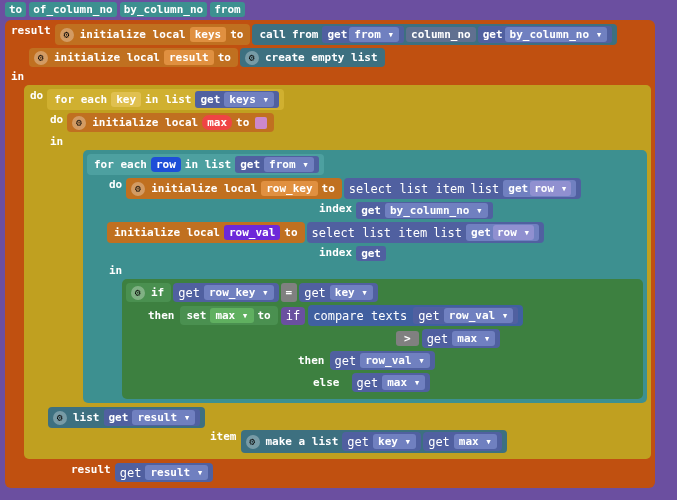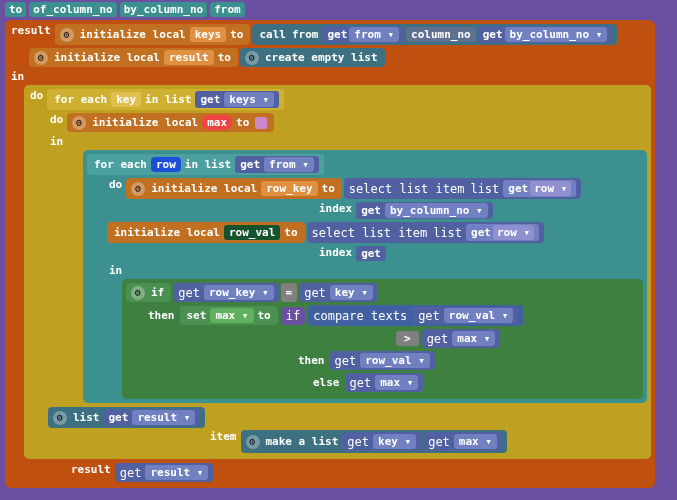--- a/index.html
+++ b/index.html
@@ -221,21 +221,21 @@
             <span style="color:white;">get</span>
             <div class="small-block" style="background:#7080c0; border-radius:3px; padding:1px 5px; margin-left:2px;">
               <span style="color:white;">by_column_no ▾</span>
             </div>
           </div>
         </div>
 
         <div class="row indent" style="margin-bottom:3px;">
           <div style="background:#c07020; border-radius:4px; padding:2px 5px; display:inline-flex; align-items:center; gap:2px;">
             <span class="label">initialize local</span>
-            <div class="small-block" style="background:#14532d; border-radius:3px; padding:1px 5px;">
+            <div class="small-block" style="background:#6d28d9; border-radius:3px; padding:1px 5px;">
               <span style="color:white;">row_val</span>
             </div>
             <span class="label">to</span>
           </div>
           <div style="background:#5060a0; border-radius:4px; padding:2px 5px; display:inline-flex; align-items:center; gap:2px;">
             <span style="color:white;">select list item</span>
             <span style="color:white; margin-left:4px;">list</span>
             <div class="small-block" style="background:#7080c0; border-radius:3px; padding:1px 5px; margin-left:2px;">
               <span style="color:white;">get</span>
               <div class="small-block" style="background:#9090d0; border-radius:3px; padding:1px 4px; margin-left:2px;">
@@ -316,21 +316,21 @@
             </div>
             <div style="display:flex; align-items:center; gap:3px; margin-left:150px;">
               <span class="label">then</span>
               <div style="background:#5060a0; border-radius:4px; padding:2px 5px; display:inline-flex; align-items:center; gap:2px;">
                 <span style="color:white;">get</span>
                 <div class="small-block" style="background:#7080c0; border-radius:3px; padding:1px 5px; margin-left:2px;">
                   <span style="color:white;">row_val ▾</span>
                 </div>
               </div>
             </div>
-            <div style="display:flex; align-items:center; gap:3px; margin-left:165px;">
+            <div style="display:flex; align-items:center; gap:10px; margin-left:165px;">
               <span class="label">else</span>
               <div style="background:#5060a0; border-radius:4px; padding:2px 5px; display:inline-flex; align-items:center; gap:2px;">
                 <span style="color:white;">get</span>
                 <div class="small-block" style="background:#7080c0; border-radius:3px; padding:1px 5px; margin-left:2px;">
                   <span style="color:white;">max ▾</span>
                 </div>
               </div>
             </div>
           </div>
 

